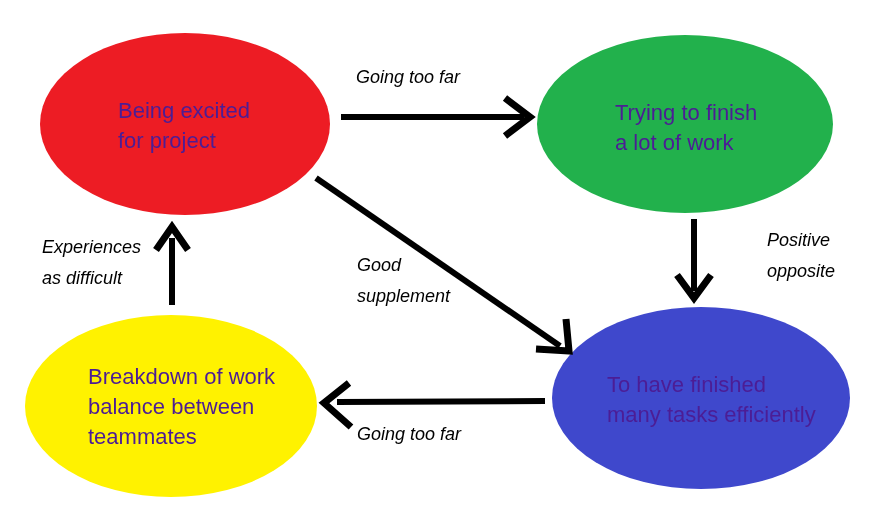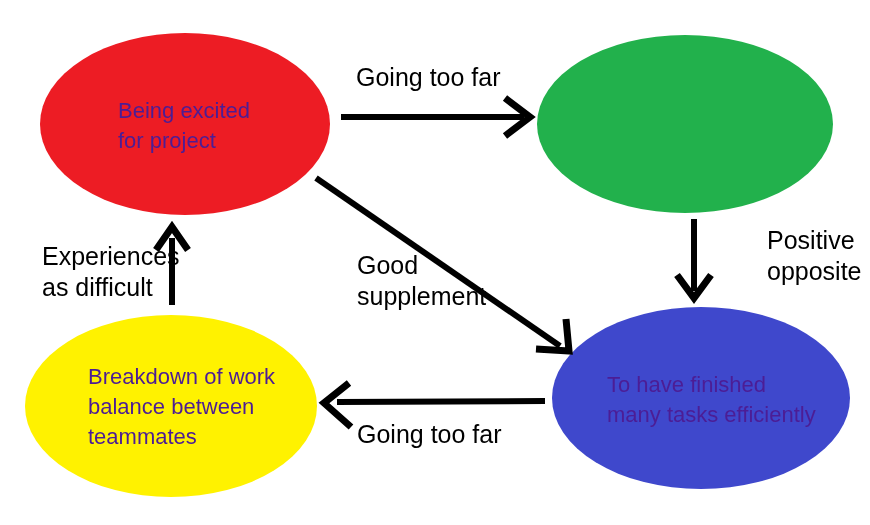--- a/index.html
+++ b/index.html
@@ -16,22 +16,23 @@
     position: absolute;
     color: #4c1d95;
     font-size: 22px;
     line-height: 30px;
     white-space: pre-line;
     text-align: left;
   }
   .edge-label {
     position: absolute;
     color: #000000;
-    font-size: 25px;
+    font-size: 18px;
     line-height: 31px;
+    font-style: italic;
     white-space: pre-line;
     text-align: left;
   }
   .arrow-line { stroke: #000000; stroke-width: 6; fill: none; }
   .arrow-head { stroke: #000000; stroke-width: 7; fill: none; stroke-linecap: butt; stroke-linejoin: miter; }
 </style>
 </head>
 <body>
 
 <div class="canvas">
@@ -65,34 +66,36 @@
 
     <g>
       <line class="arrow-line" x1="172" y1="305" x2="172" y2="238"></line>
       <polyline class="arrow-head" points="156,250 172,227 188,250"></polyline>
     </g>
   </svg>
 
   <div class="node-text" style="left:118px; top:96px;">Being excited
 for project</div>
 
+  <div class="node-text" style="left:615px; top:98px;">Trying to finish
+a lot of work</div>
 
   <div class="node-text" style="left:88px; top:362px;">Breakdown of work
 balance between
 teammates</div>
 
   <div class="node-text" style="left:607px; top:370px;">To have finished
 many tasks efficiently</div>
 
   <div class="edge-label" style="left:356px; top:62px;">Going too far</div>
 
   <div class="edge-label" style="left:722px; top:225px;margin-left:45px;">Positive
 opposite</div>
 
   <div class="edge-label" style="left:349px; top:250px;margin-left:8px;">Good
 supplement</div>
 
   <div class="edge-label" style="left:357px; top:419px;">Going too far</div>
 
-  <div class="edge-label" style="left:42px; top:241px;">Experiences
+  <div class="edge-label" style="left:42px; top:232px;">Experiences
 as difficult</div>
 
 </div>
 
 </body></html>

